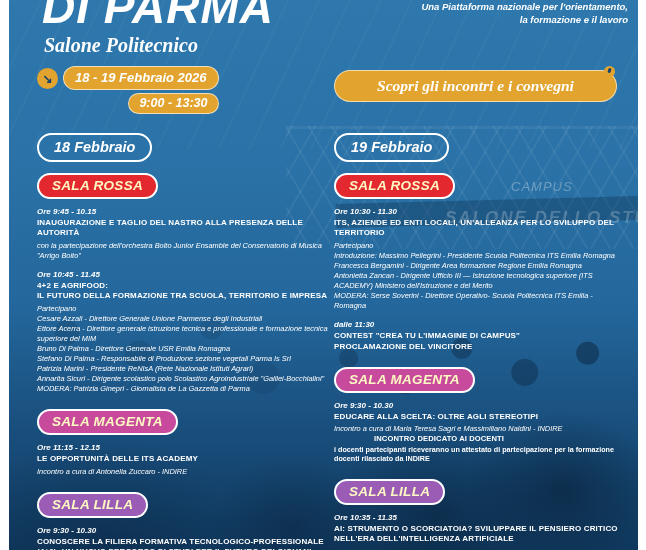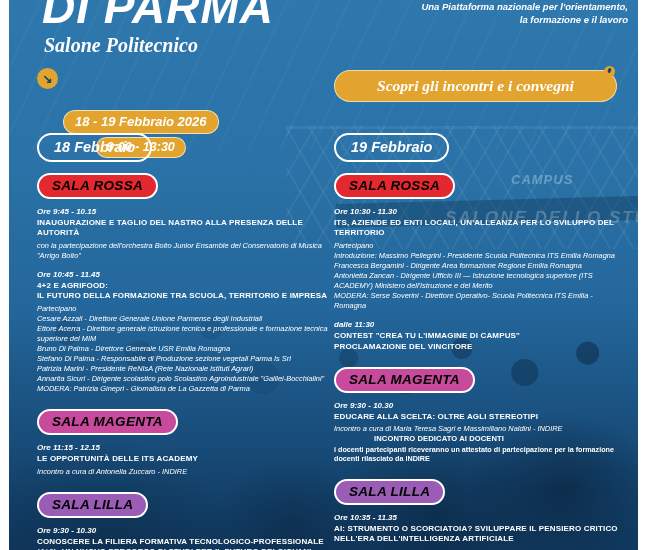--- a/index.html
+++ b/index.html
@@ -8,21 +8,21 @@
          background:linear-gradient(180deg,#2e78ae 0%,#2a72a7 30%,#24679c 55%,#1d5a8d 78%,#174e7e 100%);}
   
   .bg{position:absolute;inset:0;pointer-events:none;}
   .sky-streaks{position:absolute;top:0;left:0;right:0;height:150px;opacity:.5;
     background:repeating-linear-gradient(115deg,rgba(255,255,255,.06) 0 2px,transparent 2px 28px);}
   .truss{position:absolute;top:126px;left:44%;right:0;height:120px;opacity:.8;
     background:repeating-linear-gradient(60deg,rgba(255,255,255,.07) 0 2px,transparent 2px 20px),
                repeating-linear-gradient(-60deg,rgba(255,255,255,.07) 0 2px,transparent 2px 20px);
     border-top:3px solid rgba(255,255,255,.08);}
   .stage-band{position:absolute;top:200px;left:52%;right:0;height:24px;background:rgba(10,42,72,.32);transform:rotate(-1.5deg);}
-  .wm-campus{position:absolute;top:172px;left:502px;font-weight:700;font-style:italic;font-size:13px;
+  .wm-campus{position:absolute;top:179px;left:502px;font-weight:400;font-style:italic;font-size:13px;
     letter-spacing:1px;color:rgba(255,255,255,.30);}
   .wm-salone{position:absolute;top:208px;left:436px;font-weight:700;font-style:italic;font-size:17px;
     letter-spacing:2px;color:rgba(255,255,255,.22);white-space:nowrap;}
   .crowd{position:absolute;left:0;right:0;bottom:0;height:240px;
     background-image:
       radial-gradient(circle at 92% 18%,rgba(10,36,62,.50) 0 11px,transparent 12px),
       radial-gradient(circle at 82% 26%,rgba(12,40,68,.45) 0 13px,transparent 14px),
       radial-gradient(circle at 72% 16%,rgba(10,36,62,.40) 0 10px,transparent 11px),
       radial-gradient(circle at 63% 30%,rgba(12,40,68,.35) 0 12px,transparent 13px),
       radial-gradient(circle at 54% 20%,rgba(10,36,62,.30) 0 9px,transparent 10px),
@@ -40,40 +40,40 @@
   
   .title{position:absolute;top:-20px;left:33px;margin:0;font-style:italic;font-weight:700;
     font-size:46px;letter-spacing:1px;color:#fff;}
   .tagline{position:absolute;top:1px;right:10px;text-align:right;font-style:italic;font-weight:700;
     font-size:9.5px;line-height:1.35;color:#fff;}
   .venue{position:absolute;top:34px;left:35px;font-family:"Liberation Serif",serif;font-style:italic;
     font-weight:700;font-size:20px;color:#fff;}
   .date-row{position:absolute;top:66px;left:28px;display:flex;align-items:flex-start;}
   .date-icon{width:21px;height:21px;border-radius:50%;background:var(--gold,#e2a42f);color:var(--navy,#15406b);
     display:flex;align-items:center;justify-content:center;font-size:12px;font-weight:700;margin:2px 5px 0 0;}
-  .badges{display:flex;flex-direction:column;align-items:center;margin-top:44px;}
+  .badges{display:flex;flex-direction:column;align-items:flex-end;}
   .badge{display:inline-block;background:var(--gold,#e2a42f);border:1px solid rgba(255,255,255,.65);
     border-radius:13px;color:#fff;font-style:italic;font-weight:700;font-size:13px;padding:3px 11px 4px;}
   .badge.small{margin-top:3px;font-size:12.5px;padding:2px 10px 3px;}
   .cta{position:absolute;top:70px;left:325px;width:283px;height:32px;background:var(--gold,#e2a42f);
     border:1px solid rgba(255,255,255,.6);border-radius:16px;color:#fff;cursor:pointer;
     font-family:"Liberation Serif",serif;font-style:italic;font-weight:700;font-size:15.5px;
     display:flex;align-items:center;justify-content:center;padding:0;}
   .cta-dot{position:absolute;top:-5px;right:1px;width:11px;height:11px;border-radius:50%;
     background:var(--gold,#e2a42f);}
   .cta-dot::after{content:"";position:absolute;top:2px;left:4px;width:3px;height:5px;border-radius:2px;
     background:var(--navy,#15406b);transform:rotate(20deg);}
   
   .col{position:absolute;top:133px;}
   .col-left{left:28px;width:294px;}
   .col-right{left:325px;width:284px;}
   .day-pill{display:inline-block;border:2px solid #fff;border-radius:16px;padding:4px 15px 5px;
     font-style:italic;font-weight:700;font-size:14.5px;color:#fff;margin-bottom:9px;}
   .room-pill{display:inline-block;border:2px solid #fff;border-radius:15px;padding:3px 13px 4px;
-    font-style:italic;font-weight:700;font-size:13.5px;letter-spacing:.3px;color:#000000;margin:2px 0 5px;}
+    font-style:italic;font-weight:700;font-size:13.5px;letter-spacing:.3px;color:#fef9c3;margin:2px 0 5px;}
   .room-rossa{background:var(--red,#e3282f);}
   .room-magenta{background:var(--magenta,#c74a9c);}
   .room-lilla{background:var(--lilla,#9a5cb5);}
   .session{margin-bottom:13px;}
   .event{margin-bottom:9px;}
   .time{font-style:italic;font-weight:700;font-size:8px;margin:3px 0 2px;}
   .etitle{font-weight:700;font-size:8px;line-height:1.3;letter-spacing:.15px;white-space:pre-line;margin-bottom:2px;}
   .ln{font-style:italic;font-size:7.4px;line-height:1.36;}
   .ln-bold{font-weight:700;font-size:7.6px;line-height:1.36;letter-spacing:.1px;margin-left:40px;}
   .ln-note{font-weight:700;font-size:7.2px;line-height:1.32;}

